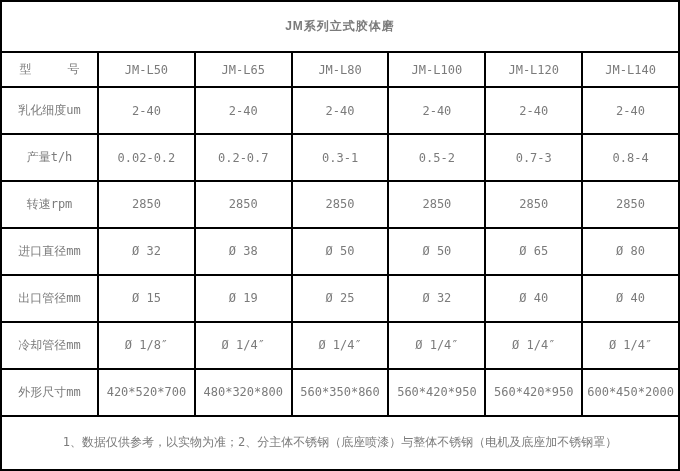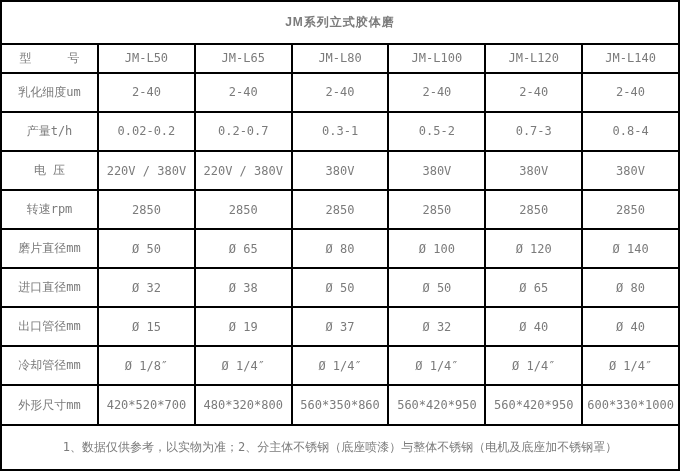--- a/index.html
+++ b/index.html
@@ -94,81 +94,63 @@
       <tr class="data-row">
         <td class="label-cell">产量t/h</td>
         <td>0.02-0.2</td>
         <td>0.2-0.7</td>
         <td>0.3-1</td>
         <td>0.5-2</td>
         <td>0.7-3</td>
         <td>0.8-4</td>
       </tr>
       <tr class="data-row">
-        <td class="label-cell">电 压</td>
-        <td>220V / 380V</td>
-        <td>220V / 380V</td>
-        <td>380V</td>
-        <td>380V</td>
-        <td>380V</td>
-        <td>380V</td>
-      </tr>
-      <tr class="data-row">
         <td class="label-cell">转速rpm</td>
         <td>2850</td>
         <td>2850</td>
         <td>2850</td>
         <td>2850</td>
         <td>2850</td>
         <td>2850</td>
-      </tr>
-      <tr class="data-row">
-        <td class="label-cell">磨片直径mm</td>
-        <td>Ø 50</td>
-        <td>Ø 65</td>
-        <td>Ø 80</td>
-        <td>Ø 100</td>
-        <td>Ø 120</td>
-        <td>Ø 140</td>
       </tr>
       <tr class="data-row">
         <td class="label-cell">进口直径mm</td>
         <td>Ø 32</td>
         <td>Ø 38</td>
         <td>Ø 50</td>
         <td>Ø 50</td>
         <td>Ø 65</td>
         <td>Ø 80</td>
       </tr>
       <tr class="data-row">
         <td class="label-cell">出口管径mm</td>
         <td>Ø 15</td>
         <td>Ø 19</td>
-        <td>Ø 37</td>
+        <td>Ø 25</td>
         <td>Ø 32</td>
         <td>Ø 40</td>
         <td>Ø 40</td>
       </tr>
       <tr class="data-row">
         <td class="label-cell">冷却管径mm</td>
         <td>Ø 1/8″</td>
         <td>Ø 1/4″</td>
         <td>Ø 1/4″</td>
         <td>Ø 1/4″</td>
         <td>Ø 1/4″</td>
         <td>Ø 1/4″</td>
       </tr>
       <tr class="data-row">
         <td class="label-cell">外形尺寸mm</td>
         <td>420*520*700</td>
         <td>480*320*800</td>
         <td>560*350*860</td>
         <td>560*420*950</td>
         <td>560*420*950</td>
-        <td>600*330*1000</td>
+        <td>600*450*2000</td>
       </tr>
     </tbody>
   <tbody>
     <tr>
       <td class="foot-cell" colspan="7">1、数据仅供参考，以实物为准；2、分主体不锈钢（底座喷漆）与整体不锈钢（电机及底座加不锈钢罩）</td>
     </tr>
   </tbody>
 </table>
 
 </body></html>

